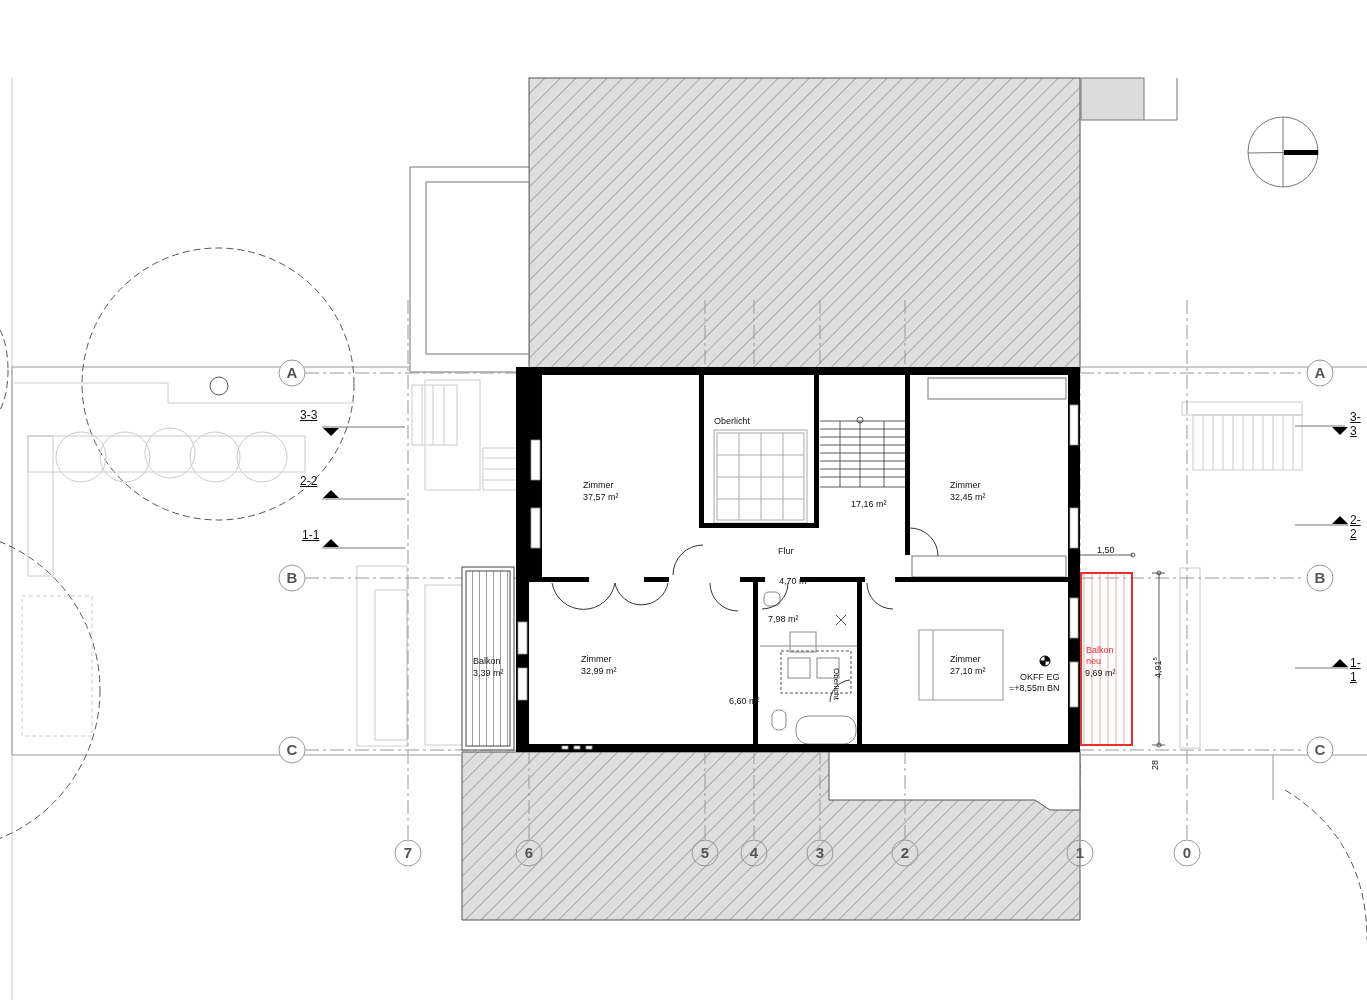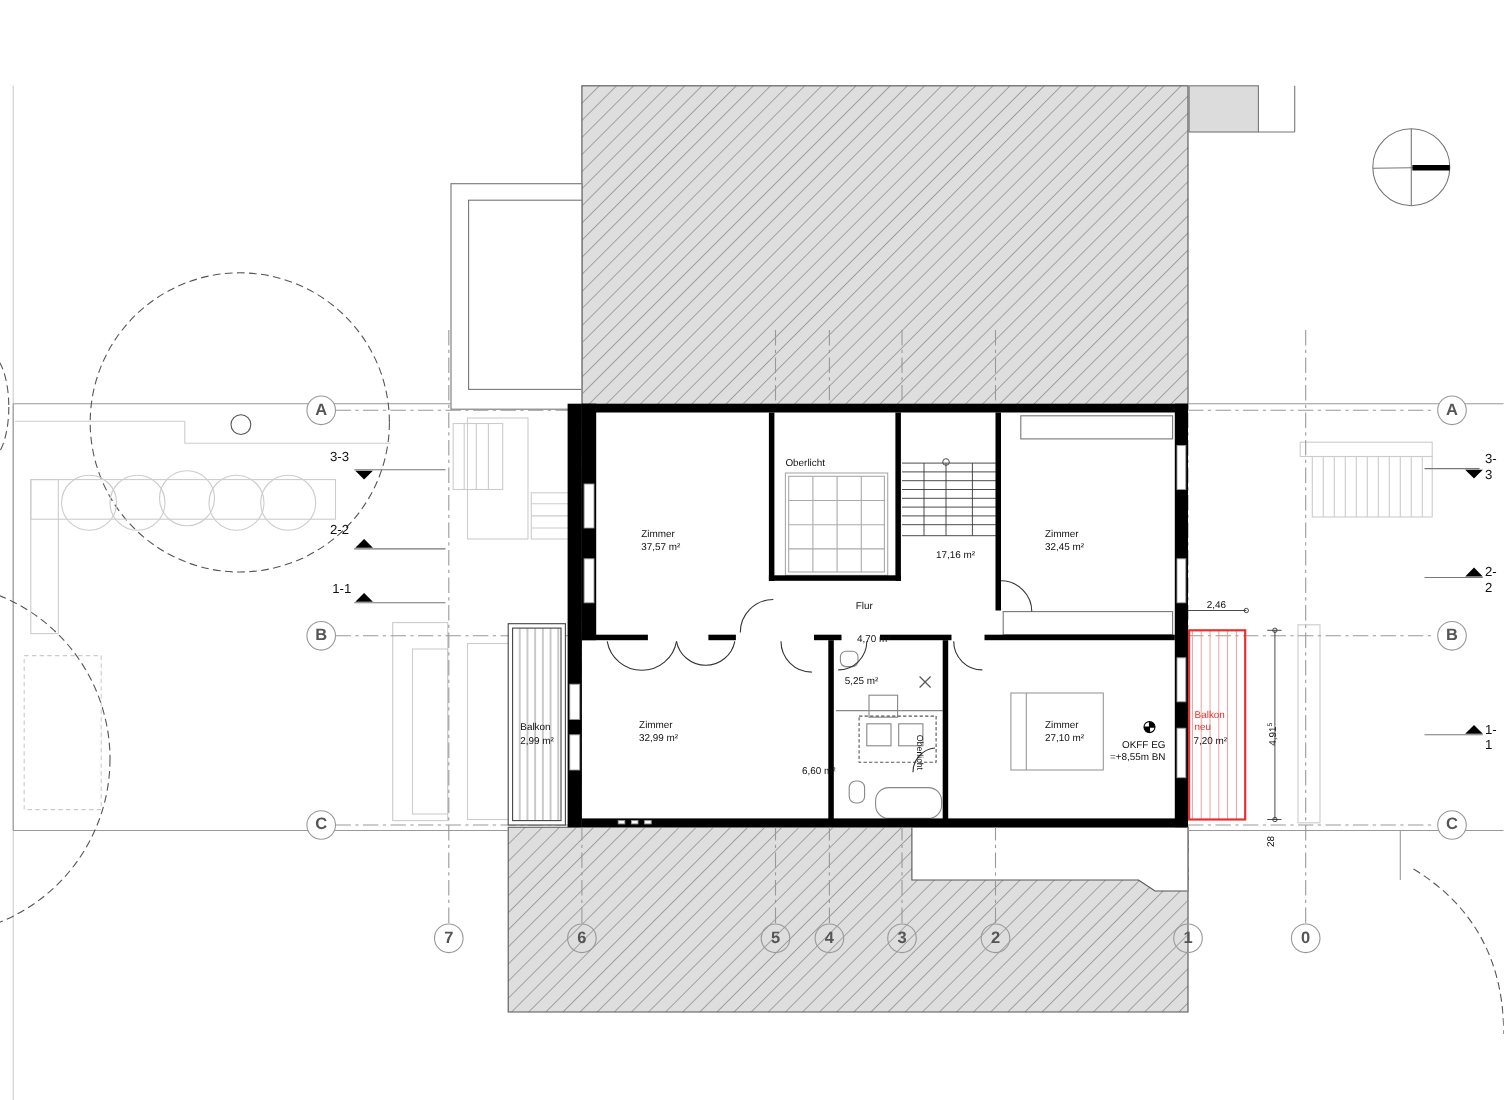--- a/index.html
+++ b/index.html
@@ -276,47 +276,47 @@
     <line x1="1295" y1="525" x2="1348" y2="525" stroke="#777"></line>
     <path d="M1332,524 L1348,524 L1340,516 Z" fill="#000"></path>
     <line x1="1295" y1="668" x2="1348" y2="668" stroke="#777"></line>
     <path d="M1332,667 L1348,667 L1340,659 Z" fill="#000"></path>
   </g>
 </svg>
 
 <style>
   .t{position:absolute;font-family:"Liberation Sans",sans-serif;font-size:9px;color:#111;line-height:11px;white-space:nowrap;}
   .ax{position:absolute;font-family:"Liberation Sans",sans-serif;font-size:15px;font-weight:bold;color:#555;width:26px;text-align:center;line-height:26px;}
-  .sm{position:absolute;font-family:"Liberation Sans",sans-serif;font-size:12px;color:#111;}
+  .sm{position:absolute;font-family:"Liberation Sans",sans-serif;font-size:12px;color:#111;text-decoration:underline;}
   .r{color:#e8312f;}
 </style>
 
 <div class="t" style="left:583px;top:480px">Zimmer</div>
 <div class="t" style="left:583px;top:492px">37,57 m²</div>
 <div class="t" style="left:714px;top:416px">Oberlicht</div>
 <div class="t" style="left:851px;top:499px">17,16 m²</div>
 <div class="t" style="left:950px;top:480px">Zimmer</div>
 <div class="t" style="left:950px;top:492px">32,45 m²</div>
 <div class="t" style="left:778px;top:546px">Flur</div>
 <div class="t" style="left:779px;top:576px">4,70 m²</div>
-<div class="t" style="left:768px;top:614px">5,25 m²</div>
+<div class="t" style="left:768px;top:614px">7,98 m²</div>
 <div class="t" style="left:729px;top:696px">6,60 m²</div>
 <div class="t" style="left:581px;top:654px">Zimmer</div>
 <div class="t" style="left:581px;top:666px">32,99 m²</div>
 <div class="t" style="left:950px;top:654px">Zimmer</div>
 <div class="t" style="left:950px;top:666px">27,10 m²</div>
 <div class="t" style="left:473px;top:656px">Balkon</div>
-<div class="t" style="left:473px;top:668px">2,99 m²</div>
+<div class="t" style="left:473px;top:668px">3,39 m²</div>
 <div class="t r" style="left:1086px;top:645px">Balkon</div>
 <div class="t r" style="left:1086px;top:656px">neu</div>
-<div class="t" style="left:1085px;top:668px">7,20 m²</div>
+<div class="t" style="left:1085px;top:668px">9,69 m²</div>
 <div class="t" style="left:1020px;top:672px">OKFF EG</div>
 <div class="t" style="left:1009px;top:683px">=+8,55m BN</div>
 <div class="t" style="left:842px;top:668px;transform:rotate(90deg);transform-origin:left top;font-size:8px">Oberlicht</div>
-<div class="t" style="left:1097px;top:545px">2,46</div>
+<div class="t" style="left:1097px;top:545px">1,50</div>
 <div class="t" style="left:1150px;top:678px;transform:rotate(-90deg);transform-origin:left top"><span>4,91</span><sup style="font-size:6px">5</sup></div>
 <div class="t" style="left:1150px;top:770px;transform:rotate(-90deg);transform-origin:left top">28</div>
 
 <div class="ax" style="left:279px;top:360px">A</div>
 <div class="ax" style="left:279px;top:565px">B</div>
 <div class="ax" style="left:279px;top:737px">C</div>
 <div class="ax" style="left:1307px;top:360px">A</div>
 <div class="ax" style="left:1307px;top:565px">B</div>
 <div class="ax" style="left:1307px;top:737px">C</div>
 

